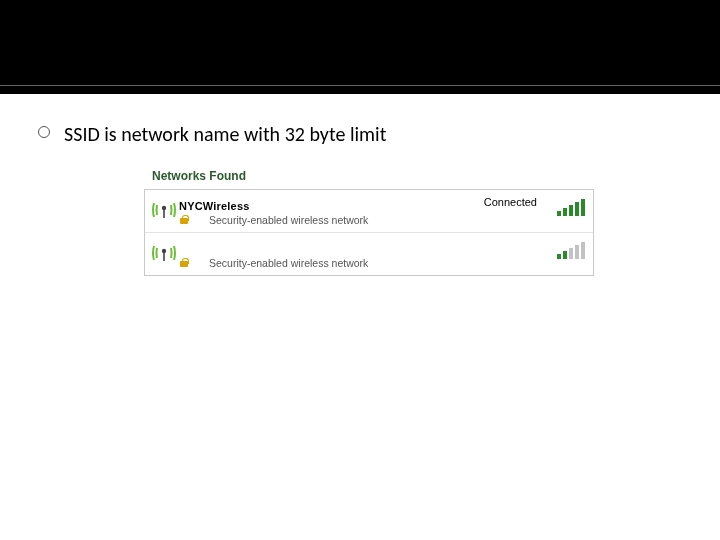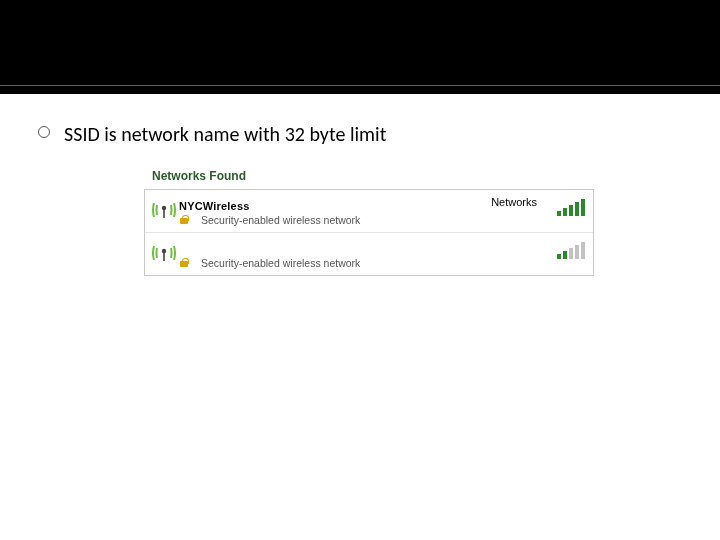--- a/index.html
+++ b/index.html
@@ -16,21 +16,21 @@
 ul.s>li::before{content:"";position:absolute;left:4px;top:7px;width:7px;height:7px;background:#595959}
 .netbox{margin:22px 0 0 106px;width:450px}
 .nethdr{font-family:Tahoma,Verdana,sans-serif;font-size:12px;font-weight:700;color:#2c5a2c;margin:0 0 6px 8px}
 .pane{border:1px solid #c9c9c9;background:#fff;font-family:Tahoma,Verdana,sans-serif;font-size:11px;color:#222}
 .row{display:flex;align-items:flex-end;border-bottom:1px solid #e3e3e3;padding:4px 8px 6px 6px;position:relative}
 .row:last-child{border-bottom:none}
 .ant{width:26px;flex:0 0 26px;height:30px;margin-top:2px;position:relative}
 .ant svg{position:absolute;left:0;top:2px}
 .meta{flex:1 1 auto;padding-left:2px}
 .ssid{color:#000;font-size:11px;font-weight:700;filter:blur(.2px);letter-spacing:.2px}
-.sec{display:flex;align-items:center;gap:12px;margin-top:2px;color:#555;font-size:10.5px;filter:blur(.35px)}
+.sec{display:flex;align-items:center;gap:20px;margin-top:2px;color:#555;font-size:10.5px;filter:blur(.35px)}
 .lock{width:10px;height:10px;display:inline-block;position:relative}
 .lock::before{content:"";position:absolute;left:1px;top:3px;width:8px;height:6px;background:#d9a400;border-radius:1px}
 .lock::after{content:"";position:absolute;left:2.5px;top:0;width:5px;height:5px;border:1.2px solid #d9a400;border-bottom:none;border-radius:3px 3px 0 0}
 .conn{position:absolute;right:56px;top:6px;font-size:11px;color:#000}
 .bars{position:absolute;right:8px;top:8px;display:flex;align-items:flex-end;gap:2px;height:18px}
 .bars span{width:4px;background:#2a8a2a;display:block}
 .bars.full span:nth-child(1){height:5px}
 .bars.full span:nth-child(2){height:8px}
 .bars.full span:nth-child(3){height:11px}
 .bars.full span:nth-child(4){height:14px}
@@ -69,21 +69,21 @@
             <rect x="12.2" y="11" width="1.6" height="9" fill="#444"></rect>
           </svg>
         </div>
         <div class="meta">
           <div class="ssid">NYCWireless</div>
           <div class="sec">
             <span class="lock"></span>
             <span>Security-enabled wireless network</span>
           </div>
         </div>
-        <div class="conn">Networks</div>
+        <div class="conn">Connected</div>
         <div class="bars full">
             <span></span>
             <span></span>
             <span></span>
             <span></span>
             <span></span>
           </div>
       </div>
 
       <div class="row">

